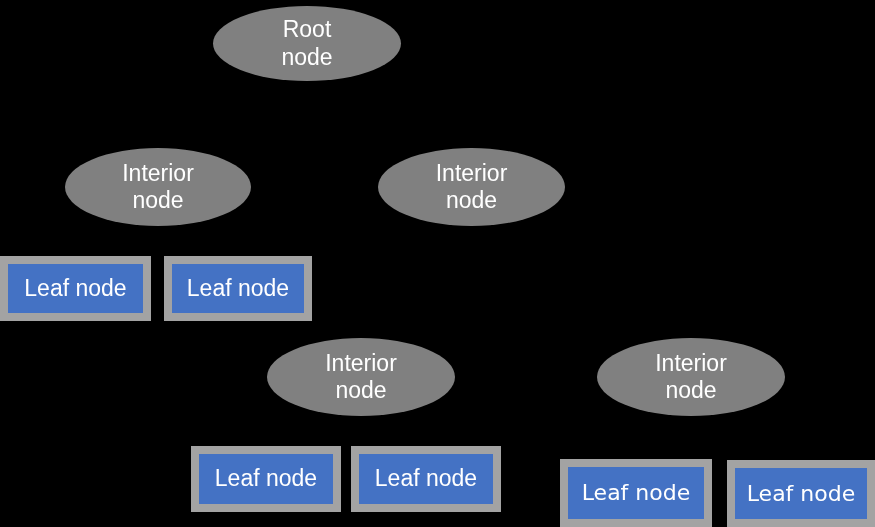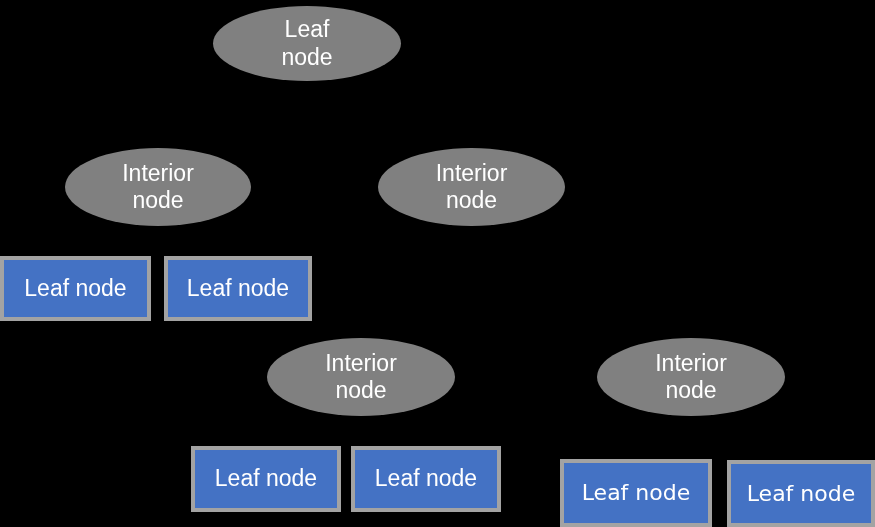--- a/index.html
+++ b/index.html
@@ -35,21 +35,21 @@
     line-height: 1.18;
     white-space: pre-line;
   }
   .ellipse-node {
     background: #808080;
     border-radius: 50%;
     font-size: 23px;
   }
   .box-node {
     background: #4472C4;
-    border: 4px solid #a3a3a3;
+    border: 8px solid #a3a3a3;
     font-size: 23px;
   }
   .box-node.alt-face {
     font-family: "DejaVu Sans", sans-serif;
     font-size: 22px;
   }
 </style>
 </head>
 <body>
 
@@ -62,21 +62,21 @@
       <line x1="158" y1="226" x2="238" y2="256" stroke="#000000" stroke-width="3"></line>
       <line x1="471.5" y1="226" x2="361" y2="338" stroke="#000000" stroke-width="3"></line>
       <line x1="471.5" y1="226" x2="691" y2="338" stroke="#000000" stroke-width="3"></line>
       <line x1="361" y1="416" x2="266" y2="446" stroke="#000000" stroke-width="3"></line>
       <line x1="361" y1="416" x2="426" y2="446" stroke="#000000" stroke-width="3"></line>
       <line x1="691" y1="416" x2="636" y2="459" stroke="#000000" stroke-width="3"></line>
       <line x1="691" y1="416" x2="801" y2="460" stroke="#000000" stroke-width="3"></line>
     </svg>
 
   <div class="node ellipse-node" style="left: 213px; top: 6px; width: 188px; height: 75px;">
-    <span>Leaf
+    <span>Root
 node</span>
   </div>
 
   <div class="node ellipse-node" style="left: 65px; top: 148px; width: 186px; height: 78px;">
     <span>Interior
 node</span>
   </div>
 
   <div class="node ellipse-node" style="left: 378px; top: 148px; width: 187px; height: 78px;">
     <span>Interior

